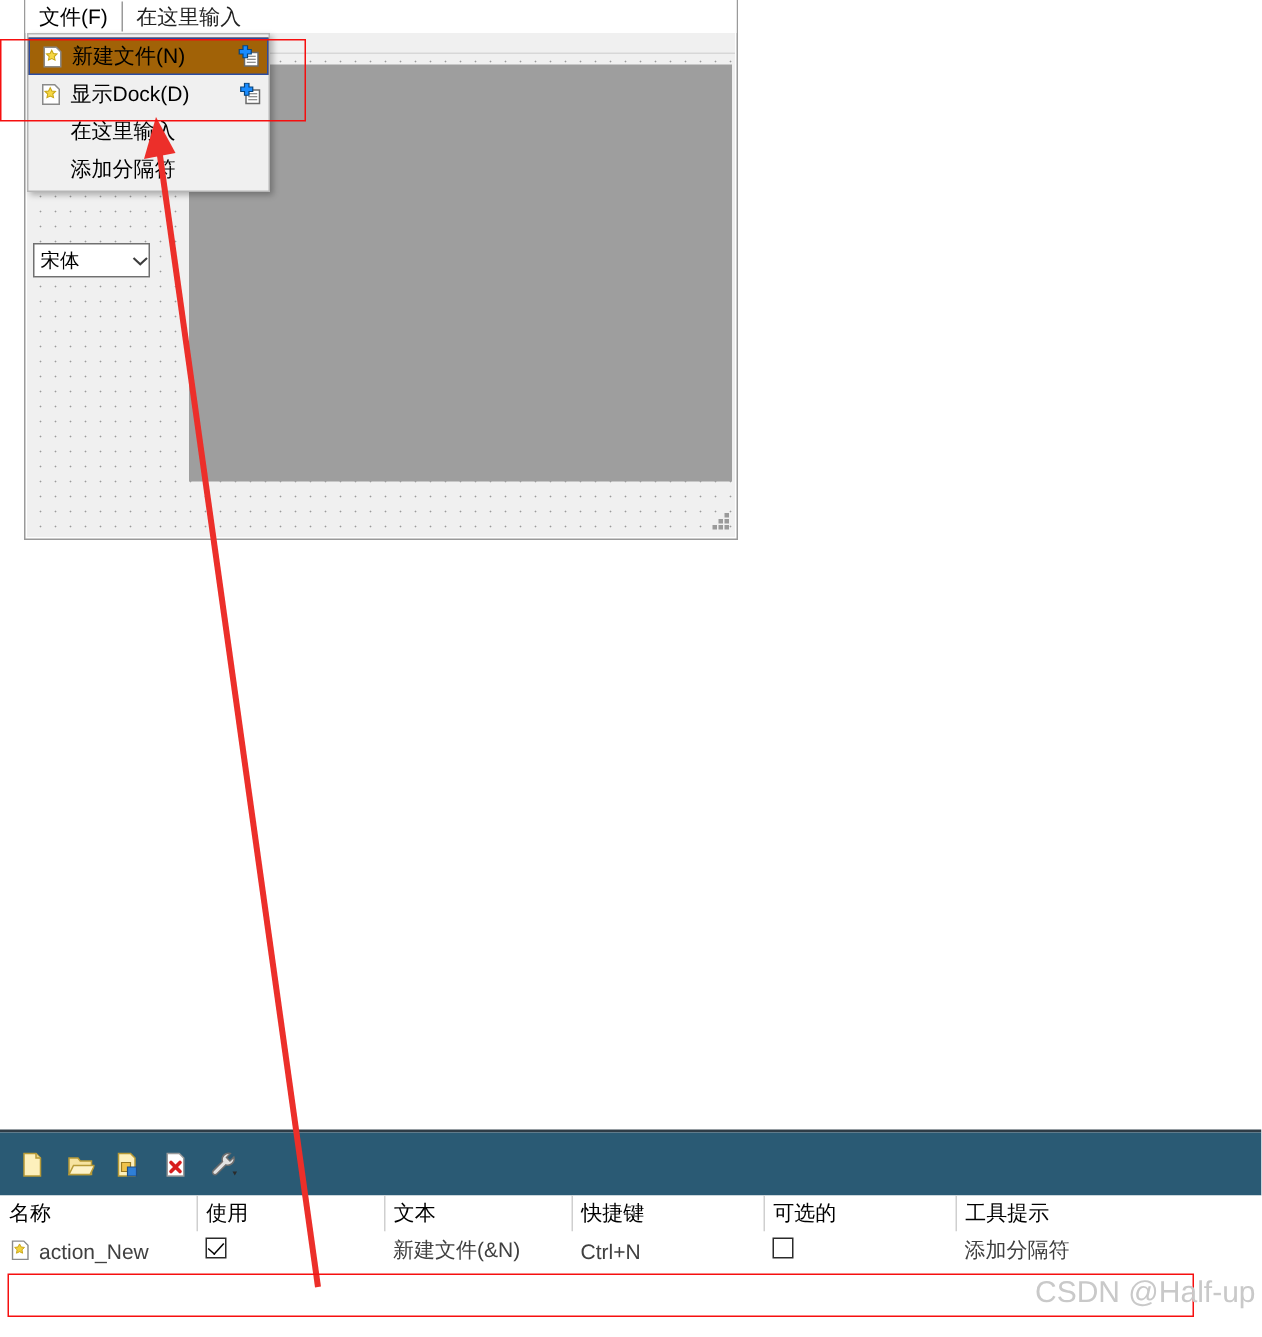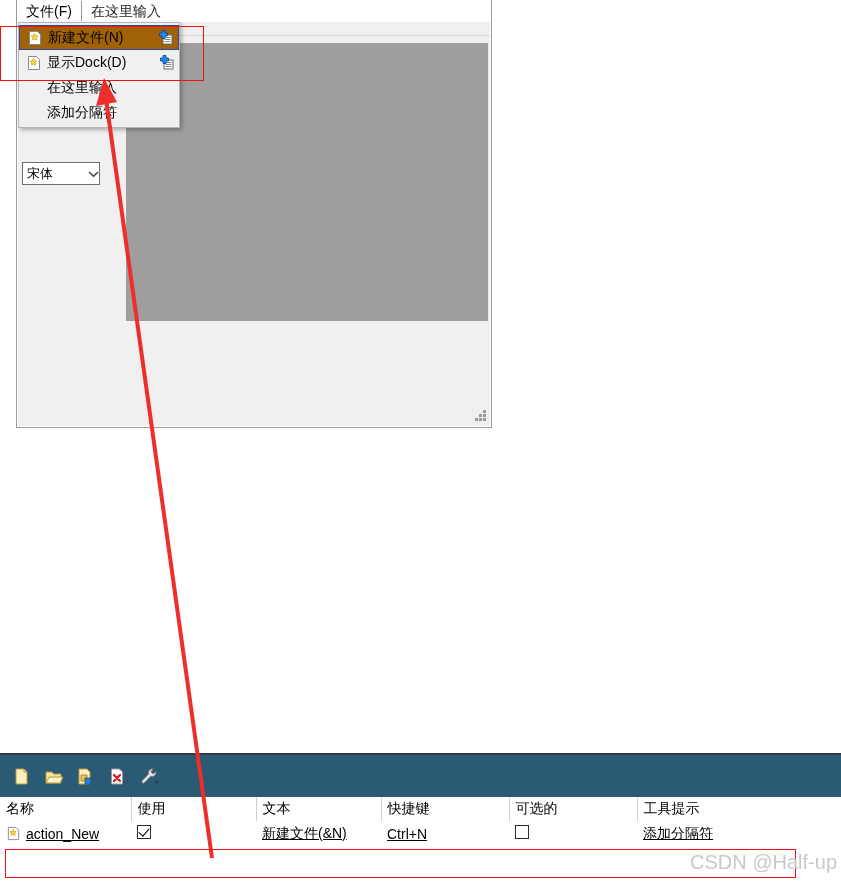--- a/index.html
+++ b/index.html
@@ -17,21 +17,21 @@
     color: #000;
     -webkit-font-smoothing: antialiased;
   }
 
   
   #designer-form {
     position: absolute;
     left: 16px;
     top: 0px;
     width: 476px;
-    height: 428px;
+    height: 360px;
     background: #ffffff;
     border-left: 1px solid #9a9a9a;
     border-right: 1px solid #9a9a9a;
     border-bottom: 1px solid #9a9a9a;
     box-sizing: border-box;
   }
 
   
   #menubar {
     position: absolute;
@@ -238,25 +238,24 @@
     border-bottom: 1px solid #ffffff;
     color: #000;
     vertical-align: middle;
     font-size: 14px;
   }
   #action-table th:last-child { border-right: none; }
   #action-table td {
     height: 23px;
     padding: 0 0 0 6px;
     vertical-align: middle;
-    color: #000000;
+    color: #404040;
     font-size: 14px;
     white-space: nowrap;
     overflow: hidden;
-    text-decoration: underline;
   }
   #action-table tr.row-selected td { background: #d9d9d9; }
   .cell-name { display: flex; align-items: center; gap: 5px; }
   .chk {
     width: 14px; height: 14px;
     border: 1px solid #2b2b2b;
     background: #fff;
     display: inline-block;
     position: relative;
     box-sizing: border-box;

